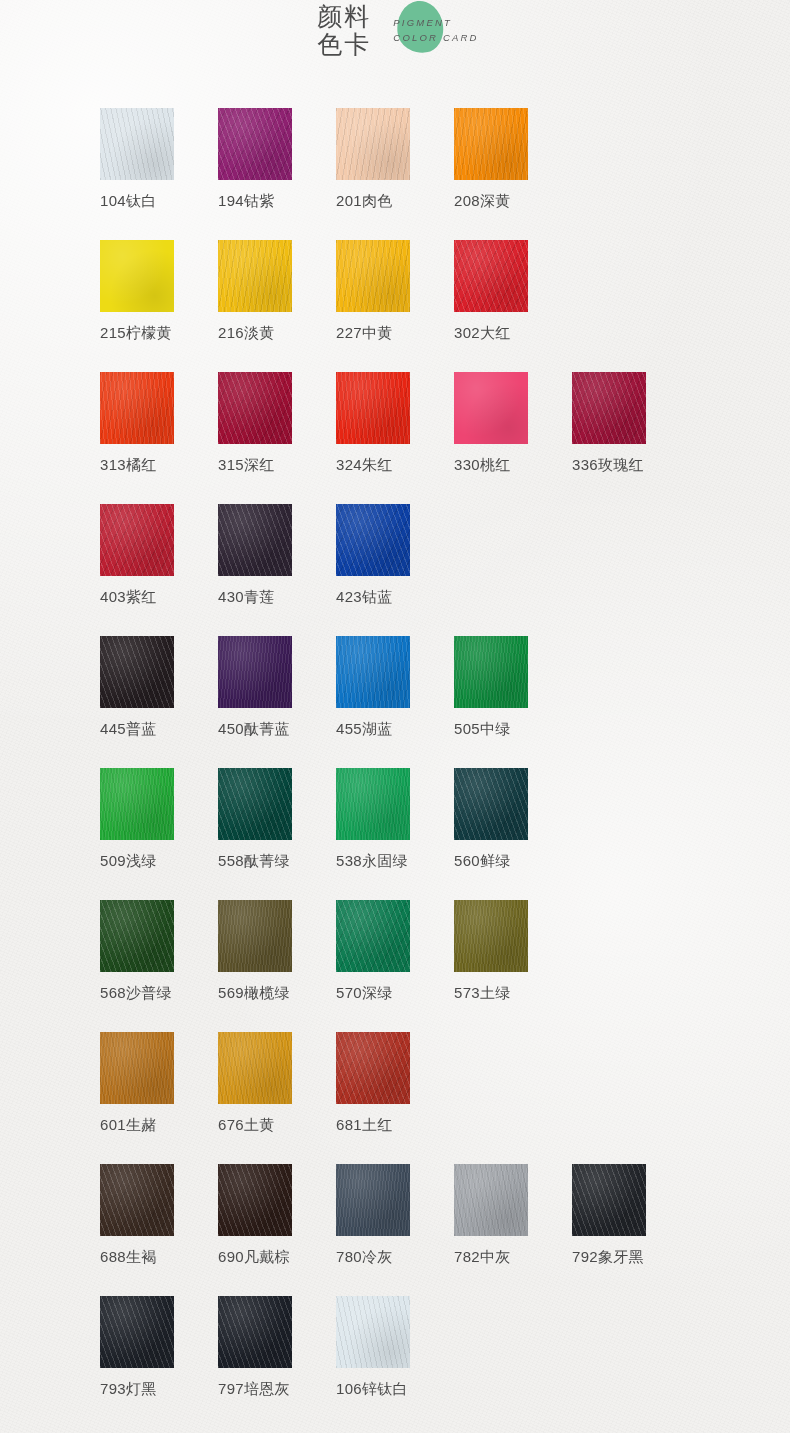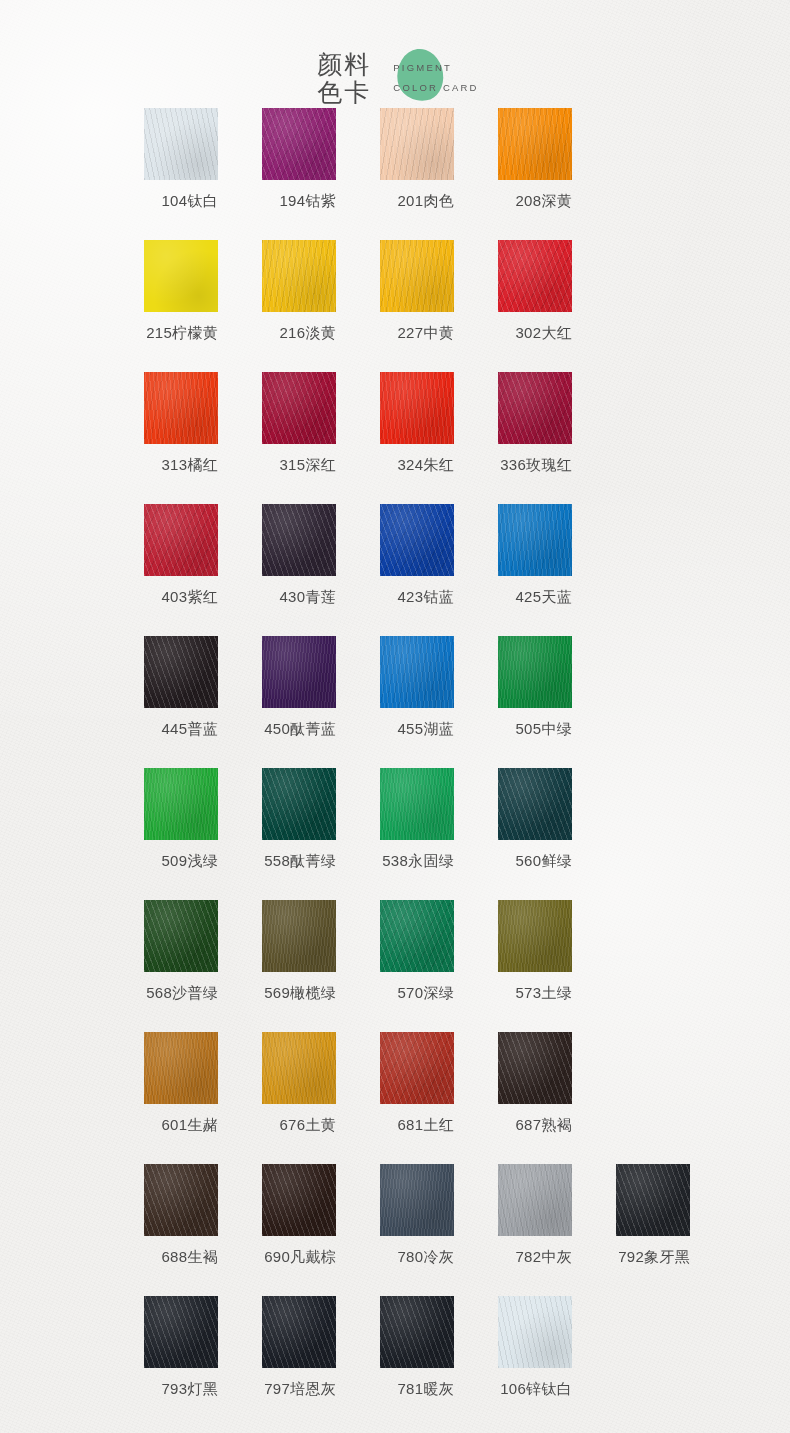--- a/index.html
+++ b/index.html
@@ -27,21 +27,21 @@
     width: 790px;
     height: 1433px;
     position: relative;
   }
 
   
   .header {
     position: relative;
     height: 108px;
     display: flex;
-    align-items: flex-end;
+    align-items: flex-start;
     justify-content: center;
     padding-left: 6px;
   }
 
   .header-inner {
     display: flex;
     align-items: center;
     gap: 16px;
     position: relative;
   }
@@ -74,45 +74,46 @@
     background: #6dbf96;
     border-radius: 52% 48% 44% 56% / 56% 52% 48% 44%;
     transform: rotate(-8deg);
     z-index: 0;
   }
 
   .title-en {
     position: relative;
     z-index: 1;
     font-size: 9.5px;
-    line-height: 20px;
+    line-height: 15px;
     letter-spacing: 2.2px;
     color: #5a5a5a;
     font-weight: 400;
     white-space: pre-line;
     padding-left: 4px;
+    font-style: italic;
   }
 
   
   .grid {
     padding: 0 0 0 0;
     margin: 0 auto;
     width: 590px;
   }
 
   .row {
     display: flex;
     height: 132px;
   }
 
   .cell {
     width: 118px;
     display: flex;
     flex-direction: column;
-    align-items: flex-end;
+    align-items: flex-start;
   }
 
   .swatch {
     width: 74px;
     height: 72px;
     position: relative;
     overflow: hidden;
   }
 
   .swatch .tex {
@@ -249,20 +250,27 @@
           <div class="label">315深红</div>
         </div>
         <div class="cell">
           <div class="swatch" style="background: rgb(231, 37, 19);">
             <div class="tex t1"></div>
             <div class="tex sheen"></div>
           </div>
           <div class="label">324朱红</div>
         </div>
         <div class="cell">
+          <div class="swatch" style="background: rgb(238, 69, 114);">
+            <div class="tex flat"></div>
+            <div class="tex sheen"></div>
+          </div>
+          <div class="label">330桃红</div>
+        </div>
+        <div class="cell">
           <div class="swatch" style="background: rgb(156, 18, 56);">
             <div class="tex t2"></div>
             <div class="tex sheen"></div>
           </div>
           <div class="label">336玫瑰红</div>
         </div>
       </div>
       <div class="row">
         <div class="cell">
           <div class="swatch" style="background: rgb(187, 31, 50);">
@@ -278,27 +286,20 @@
           </div>
           <div class="label">430青莲</div>
         </div>
         <div class="cell">
           <div class="swatch" style="background: rgb(13, 64, 164);">
             <div class="tex t2"></div>
             <div class="tex sheen"></div>
           </div>
           <div class="label">423钴蓝</div>
         </div>
-        <div class="cell">
-          <div class="swatch" style="background: rgb(11, 116, 192);">
-            <div class="tex t1"></div>
-            <div class="tex sheen"></div>
-          </div>
-          <div class="label">425天蓝</div>
-        </div>
       </div>
       <div class="row">
         <div class="cell">
           <div class="swatch" style="background: rgb(36, 29, 32);">
             <div class="tex t2"></div>
             <div class="tex sheen"></div>
           </div>
           <div class="label">445普蓝</div>
         </div>
         <div class="cell">
@@ -398,27 +399,20 @@
           </div>
           <div class="label">676土黄</div>
         </div>
         <div class="cell">
           <div class="swatch" style="background: rgb(171, 48, 35);">
             <div class="tex t2"></div>
             <div class="tex sheen"></div>
           </div>
           <div class="label">681土红</div>
         </div>
-        <div class="cell">
-          <div class="swatch" style="background: rgb(46, 35, 32);">
-            <div class="tex t2"></div>
-            <div class="tex sheen"></div>
-          </div>
-          <div class="label">687熟褐</div>
-        </div>
       </div>
       <div class="row">
         <div class="cell">
           <div class="swatch" style="background: rgb(59, 43, 34);">
             <div class="tex t2"></div>
             <div class="tex sheen"></div>
           </div>
           <div class="label">688生褐</div>
         </div>
         <div class="cell">
@@ -459,27 +453,20 @@
           <div class="label">793灯黑</div>
         </div>
         <div class="cell">
           <div class="swatch" style="background: rgb(27, 31, 39);">
             <div class="tex t2"></div>
             <div class="tex sheen"></div>
           </div>
           <div class="label">797培恩灰</div>
         </div>
         <div class="cell">
-          <div class="swatch" style="background: rgb(28, 32, 39);">
-            <div class="tex t2"></div>
-            <div class="tex sheen"></div>
-          </div>
-          <div class="label">781暖灰</div>
-        </div>
-        <div class="cell">
           <div class="swatch" style="background: rgb(221, 231, 236);">
             <div class="tex t3"></div>
             <div class="tex sheen"></div>
           </div>
           <div class="label">106锌钛白</div>
         </div>
       </div>
     </div>
 
 </div>

